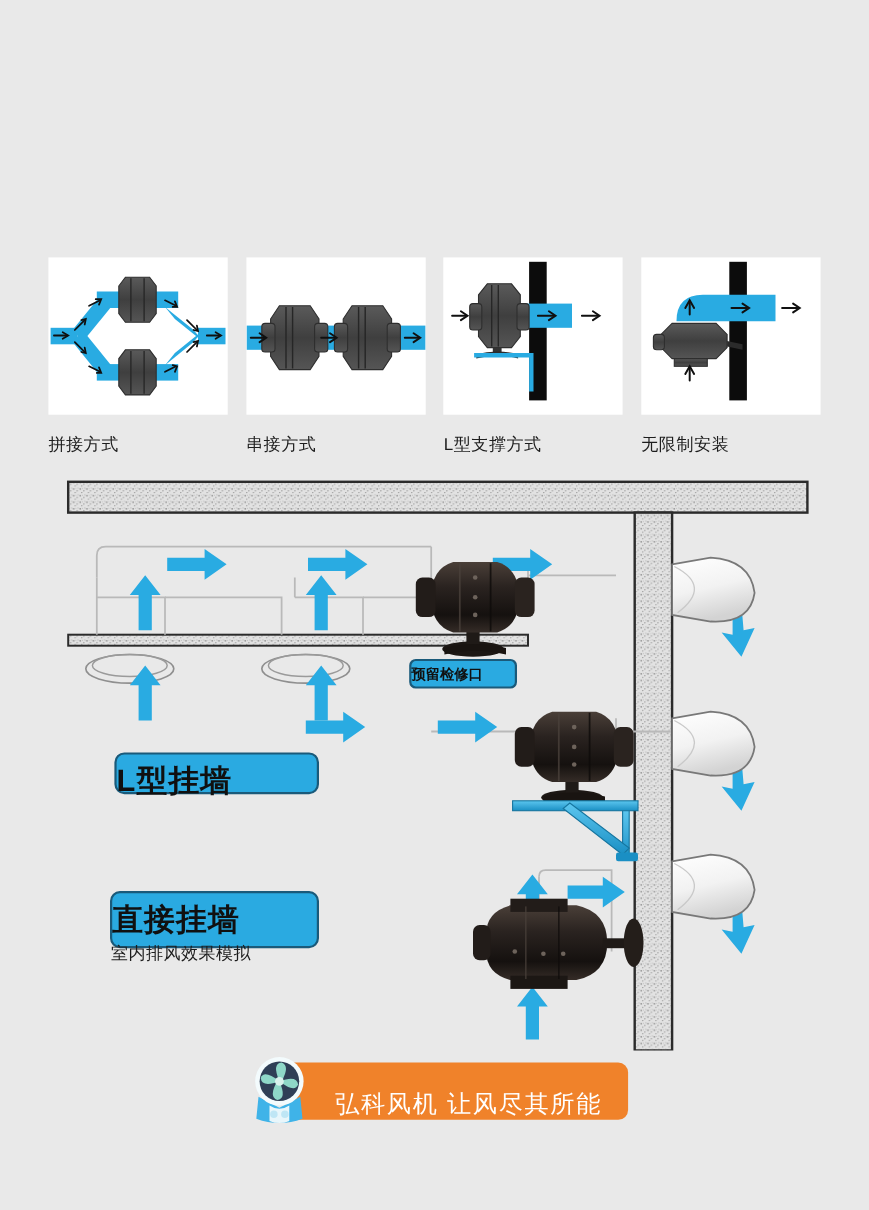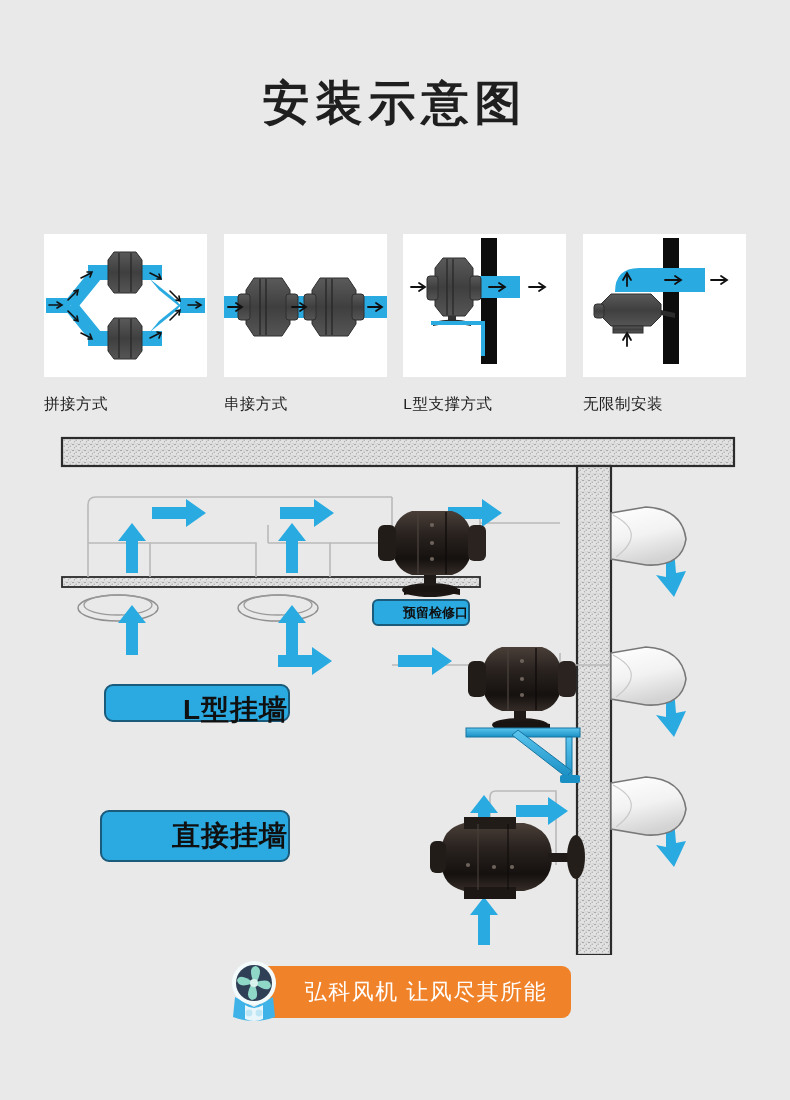--- a/index.html
+++ b/index.html
@@ -81,21 +81,21 @@
   }
   .scene svg { display: block; }
 
   
   .badge {
     position: absolute;
     background: #2aaae1;
     border: 2px solid #1a5a7a;
     border-radius: 9px;
     color: #101010;
-    text-align: right;
+    text-align: left;
     font-weight: bold;
     box-sizing: border-box;
   }
   .badge-inspect {
     left: 372px; top: 599px;
     width: 98px; height: 27px;
     line-height: 23px;
     font-size: 13px;
     border-radius: 6px;
     border-width: 2px;
@@ -130,41 +130,40 @@
   
   .footer {
     position: absolute;
     left: 259px; top: 966px;
     width: 312px; height: 52px;
     background: #f0822a;
     border-radius: 9px;
   }
   .footer-text {
     position: absolute;
-    left: 0; top: 0;
+    left: 0; top: 12px;
     width: 312px; height: 65px;
     line-height: 52px;
     text-align: center;
     padding-left: 22px;
     box-sizing: border-box;
     color: #ffffff;
     font-size: 22px;
     letter-spacing: 1.5px;
   }
   .mascot {
     position: absolute;
     left: 223px; top: 957px;
     width: 62px; height: 66px;
   }
 </style>
 </head>
 <body>
 
 <div class="header">
-  <div class="title-main">安装示意图</div>
 </div>
 
 <div class="cards">
 
   <div class="card">
     <div class="card-box">
       <svg width="163" height="143" viewBox="0 0 163 143">
         <defs>
           <linearGradient id="fanG" x1="0" y1="0" x2="0" y2="1">
             <stop offset="0" stop-color="#5a5a5a"></stop>
@@ -513,20 +512,21 @@
       <ellipse cx="576" cy="432" rx="9" ry="22" fill="#241e1a"></ellipse>
     </g>
   </svg>
 </div>
 
 <div class="badge badge-inspect">预留检修口</div>
 <div class="badge badge-big1">L型挂墙</div>
 <div class="badge badge-big2">直接挂墙</div>
 
 <div class="notes">
+  <div>室内排风效果模拟</div>
 </div>
 
 <div class="footer">
   <div class="footer-text">弘科风机 让风尽其所能</div>
 </div>
 <div class="mascot">
   <svg width="62" height="66" viewBox="0 0 62 66">
 
     <path d="M12,40 L31,50 L50,40 L52,60 Q31,68 10,60 Z" fill="#3fb3e8"></path>
     <path d="M22,48 Q31,54 40,48 L40,62 Q31,66 22,62 Z" fill="#e8f6fb"></path>

